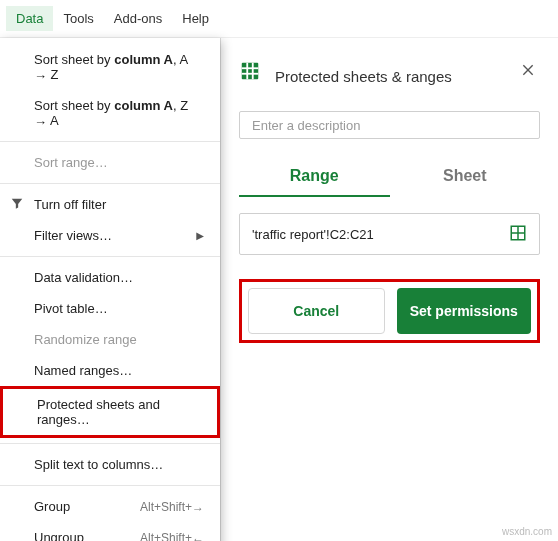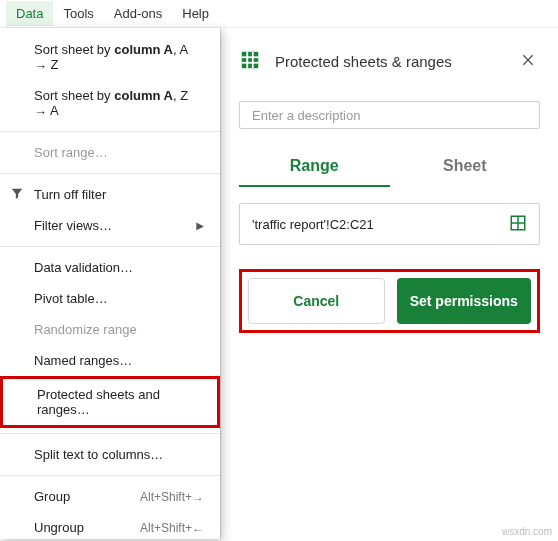--- a/index.html
+++ b/index.html
@@ -9,21 +9,21 @@
     color: #222;
     width: 558px;
     height: 541px;
     overflow: hidden;
     background: #fff;
     position: relative;
   }
   .menubar {
     display: flex;
     align-items: center;
-    height: 28px;
+    height: 38px;
     padding: 0 6px;
     border-bottom: 1px solid #eee;
   }
   .menubar .mitem {
     padding: 5px 10px;
     cursor: pointer;
     font-size: 13px;
     color: #333;
   }
   .menubar .mitem.active {
@@ -80,21 +80,21 @@
   }
   .sidepanel {
     flex: 1;
     border-left: 1px solid #ddd;
     padding: 20px 18px 0 18px;
     background: #fff;
     position: relative;
   }
   .sp-header {
     display: flex;
-    align-items: center;
+    align-items: flex-end;
     margin-bottom: 26px;
   }
   .sp-icon {
     color: #188038;
     margin-right: 14px;
   }
   .sp-title {
     font-size: 15px;
     color: #333;
     flex: 1;

